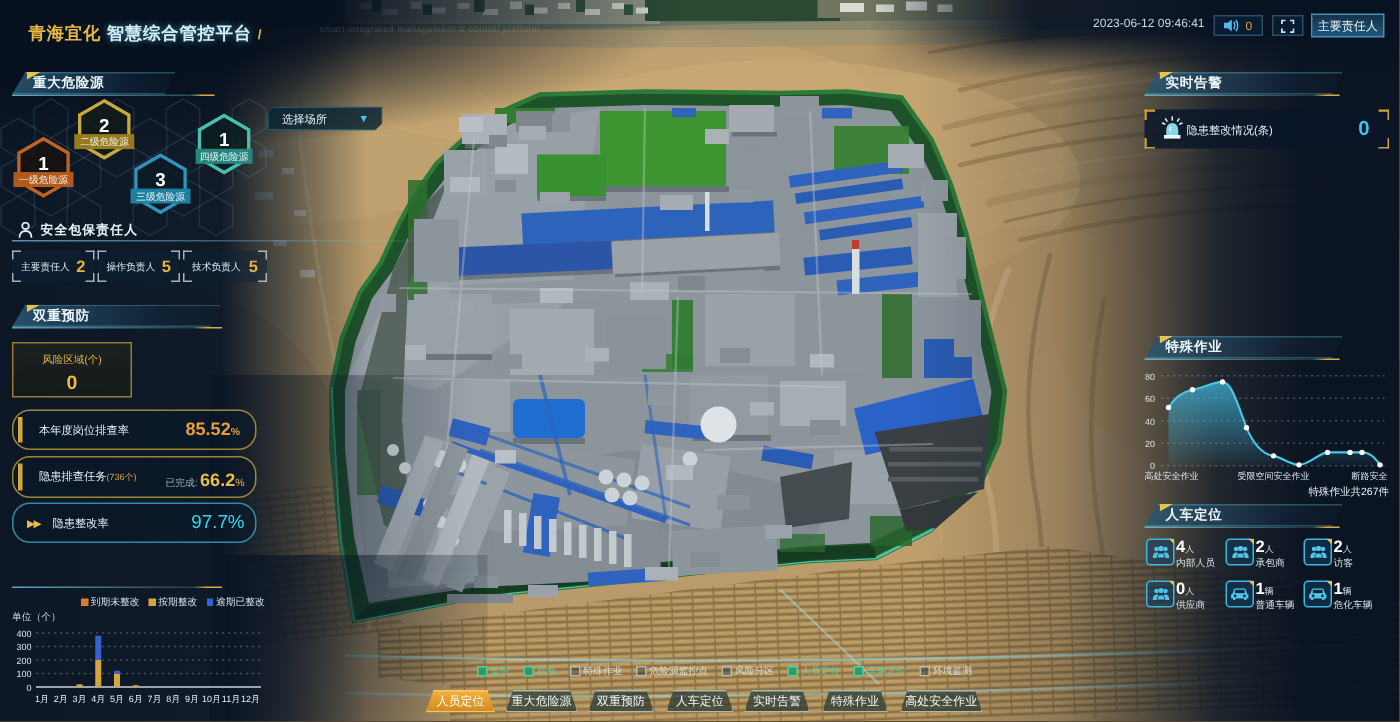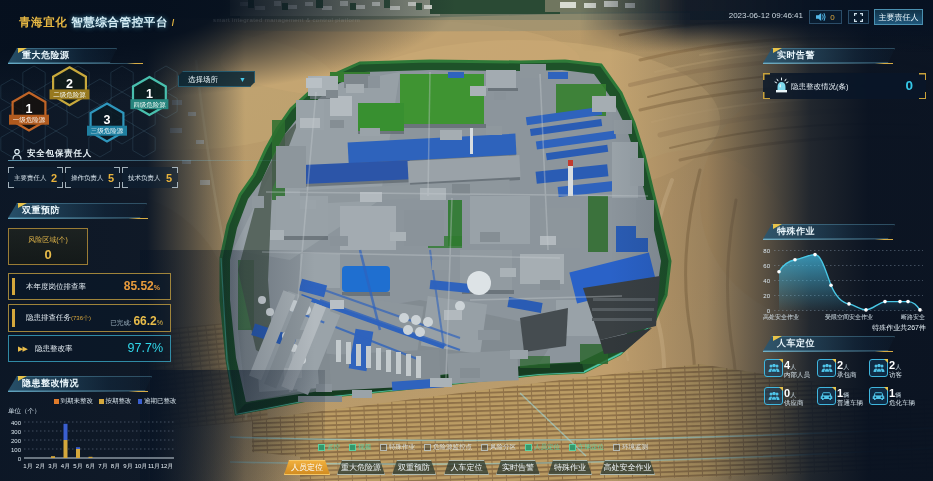--- a/index.html
+++ b/index.html
@@ -24,21 +24,21 @@
       linear-gradient(#c8d6de,#c8d6de) bottom left/6px 1px,
       linear-gradient(#c8d6de,#c8d6de) bottom left/1px 6px,
       linear-gradient(#c8d6de,#c8d6de) bottom right/6px 1px,
       linear-gradient(#c8d6de,#c8d6de) bottom right/1px 6px;
     background-repeat:no-repeat;opacity:.8;}
   .rbox .lab{position:absolute;left:6px;top:7px;font-size:6.5px;color:#dce8f0;}
   .rbox .val{position:absolute;right:6px;top:4.5px;font-size:11px;font-weight:bold;color:#e8b33c;}
   .gbox{border:1px solid #9a7c35;background:linear-gradient(180deg,rgba(40,42,28,.55),rgba(24,26,16,.6));text-align:center;}
   .gbox .glab{margin-top:6px;font-size:7px;color:#e2b64a;}
   .gbox .gval{margin-top:2px;font-size:13px;font-weight:bold;color:#e8bc4a;}
-  .pbox{background:rgba(10,24,40,.55);}
+  .pbox{background:rgba(10,24,40,.55);border-radius:12px;}
   .pbox i{position:absolute;left:3px;top:4px;bottom:4px;width:2.5px;}
   .pbox .plab{position:absolute;left:17px;top:8px;font-size:7.5px;color:#e8f0f6;}
   .pv{width:50px;height:18px;}
   .pv .ic{position:absolute;left:0;top:0;width:17px;height:16px;border:1px solid #3fb6de;border-radius:3px;
     background:rgba(20,60,95,.55);display:flex;align-items:center;justify-content:center;}
   .pv .ic:after{content:"";position:absolute;right:-1px;top:-1px;width:4px;height:4px;
     background:#e8c34a;clip-path:polygon(100% 0,0 0,100% 100%);}
   .pv .num{position:absolute;left:20px;top:0;font-size:11px;font-weight:bold;color:#fff;}
   .pv .num i{font-style:normal;font-weight:normal;font-size:6px;color:#cfe0ea;}
   .pv .cap{position:absolute;left:20px;top:12px;font-size:6.5px;color:#d5e2ea;white-space:nowrap;}
@@ -478,21 +478,21 @@
       <text x="0" y="1.5" text-anchor="middle" fill="#fff" font-size="12.5" font-weight="bold" font-family="Liberation Sans">1</text>
       <rect x="-19" y="3.2" width="38" height="10" fill="#27857e"></rect>
       <text x="0" y="10.8" text-anchor="middle" fill="#ecf7f2" font-size="6.5" font-family="Liberation Sans">四级危险源</text>
     </g>
   </svg>
 
   <div class="abs" style="left:178px;top:71px;width:77px;height:16px;background:rgba(9,38,52,.85);
     border:1px solid #26596c;clip-path:polygon(5px 0,100% 0,100% calc(100% - 5px),calc(100% - 5px) 100%,0 100%,0 5px);
     color:#e8f4f8;font-size:7.5px;line-height:16px;padding-left:9px;box-sizing:border-box;">选择场所<span style="position:absolute;right:8px;top:0;color:#49c8e8;font-size:7px;">▼</span></div>
 
-  <div class="abs" style="left:12px;top:148px;color:#eaf4f8;font-size:8.5px;font-weight:bold;letter-spacing:.8px;display:flex;align-items:flex-end;gap:5px;">
+  <div class="abs" style="left:12px;top:148px;color:#eaf4f8;font-size:8.5px;font-weight:bold;letter-spacing:.8px;display:flex;align-items:flex-start;gap:5px;">
     <svg width="10" height="11" viewBox="0 0 10 11">
         <circle cx="5" cy="2.6" r="2.2" fill="none" stroke="#dfeef5" stroke-width="1.2"></circle>
         <path d="M1 10.5 C1 7.2 3 6 5 6 C7 6 9 7.2 9 10.5" fill="none" stroke="#dfeef5" stroke-width="1.2"></path>
       </svg>
     安全包保责任人</div>
 
   <div class="uline" style="left:8px;top:160px;width:270px;height:1px;
     background:linear-gradient(90deg,rgba(120,200,230,.7),rgba(120,200,230,.08));"></div>
 
   <div class="rbox abs" style="left:8px;top:167px;width:55px;height:21px;">
@@ -535,21 +535,20 @@
     <span class="plab">隐患排查任务<span style="color:#d8a73c;font-size:6px;">(736个)</span></span>
     <span style="position:absolute;right:7px;top:6px;"><span style="color:#9fb3c0;font-size:6.5px;">已完成: </span><span style="color:#e8bc4a;font-size:12px;font-weight:bold;">66.2</span><span style="color:#e8bc4a;font-size:7px;">%</span></span>
   </div>
 
   <div class="abs pbox" style="left:8px;top:335px;width:161px;height:25px;border:1px solid rgba(62,178,208,.75);">
     <span style="position:absolute;left:9px;top:8.5px;color:#e8bc4a;font-size:7px;letter-spacing:-1px;">▶▶</span>
     <span class="plab" style="left:26px;">隐患整改率</span>
     <span style="position:absolute;right:7px;top:5px;color:#31d8ea;font-size:12.5px;font-weight:normal;margin-left:40px;">97.7%</span>
   </div>
 
-  <div class="hdr" style="left:8px;top:376px;width:130px;"><i class="gold"></i>隐患整改情况</div>
 
   <div class="uline" style="left:8px;top:391px;width:140px;height:1px;
     background:linear-gradient(90deg,rgba(120,200,230,.8),rgba(120,200,230,.2) 86%,rgba(226,180,70,.95) 93%,rgba(226,180,70,.95));"></div>
 
   <div class="abs" style="left:54px;top:397px;font-size:6.5px;color:#d4e0e8;display:flex;gap:6px;align-items:center;">
     <span style="display:flex;align-items:center;gap:2px;"><span style="width:4.5px;height:4.5px;background:#e07b2a;display:inline-block;"></span>到期未整改</span>
     <span style="display:flex;align-items:center;gap:2px;"><span style="width:4.5px;height:4.5px;background:#d4a73c;display:inline-block;"></span>按期整改</span>
     <span style="display:flex;align-items:center;gap:2px;"><span style="width:4.5px;height:4.5px;background:#3a5fd0;display:inline-block;"></span>逾期已整改</span>
   </div>
 

